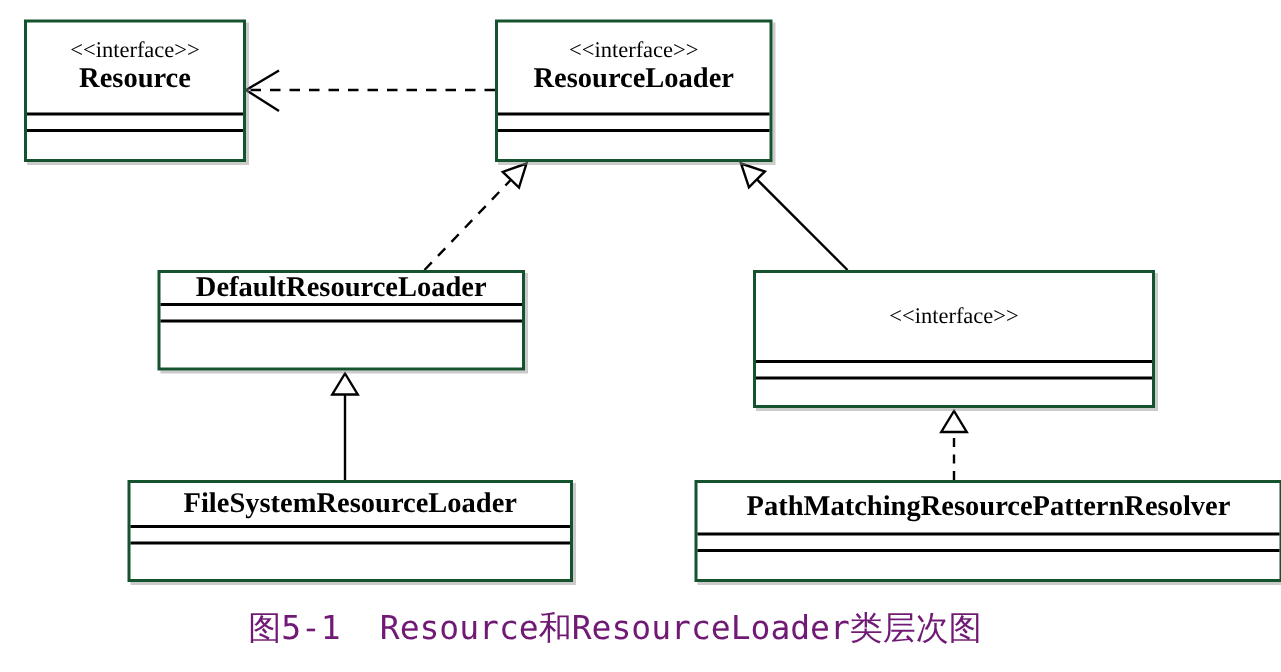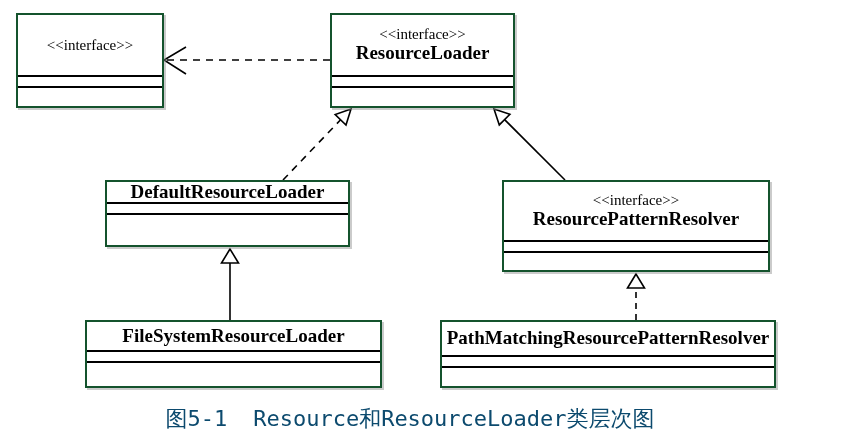--- a/index.html
+++ b/index.html
@@ -71,34 +71,34 @@
   #box-resource-pattern-resolver { left: 502px; top: 180px; width: 268px; height: 92px; }
   #box-resource-pattern-resolver .title { height: 58px; }
   #box-resource-pattern-resolver .attrs { height: 11px; }
   #box-resource-pattern-resolver .methods { height: 19px; }
 
   #box-file-system-resource-loader { left: 85px; top: 320px; width: 297px; height: 68px; }
   #box-file-system-resource-loader .title { height: 28px; }
   #box-file-system-resource-loader .attrs { height: 11px; }
   #box-file-system-resource-loader .methods { height: 20px; }
 
-  #box-path-matching { left: 440px; top: 320px; width: 336px; height: 68px; }
+  #box-path-matching { left: 463px; top: 320px; width: 392px; height: 68px; }
   #box-path-matching .title { height: 33px; }
   #box-path-matching .attrs { height: 11px; }
   #box-path-matching .methods { height: 20px; }
 
   .figure-caption {
     position: absolute;
     left: 0;
     top: 404px;
     width: 820px;
     text-align: center;
     font-family: "DejaVu Sans Mono", "Liberation Serif", monospace;
     font-size: 22px;
-    color: #0c4a6e;
+    color: #701a75;
     white-space: nowrap;
   }
   .figure-caption .fig-text { margin-left: 26px; }
 </style>
 </head>
 <body>
 
 <div class="canvas">
 
   <svg class="connectors" viewBox="0 0 854 448" xmlns="http://www.w3.org/2000/svg">
@@ -125,20 +125,21 @@
     
     <g>
       <line x1="636" y1="320" x2="636" y2="288" stroke="#000" stroke-width="1.6" stroke-dasharray="6 5"></line>
       <polygon points="636,274 627.5,288 644.5,288" fill="#fff" stroke="#000" stroke-width="1.6"></polygon>
     </g>
   </svg>
 
   <div class="uml-box" id="box-resource">
     <div class="compartment title">
       <div class="stereotype">&lt;&lt;interface&gt;&gt;</div>
+      <div class="classname">Resource</div>
     </div>
     <div class="compartment attrs"></div>
     <div class="compartment methods"></div>
   </div>
 
   <div class="uml-box" id="box-resource-loader">
     <div class="compartment title">
       <div class="stereotype">&lt;&lt;interface&gt;&gt;</div>
       <div class="classname">ResourceLoader</div>
     </div>
@@ -150,21 +151,20 @@
     <div class="compartment title">
       <div class="classname">DefaultResourceLoader</div>
     </div>
     <div class="compartment attrs"></div>
     <div class="compartment methods"></div>
   </div>
 
   <div class="uml-box" id="box-resource-pattern-resolver">
     <div class="compartment title">
       <div class="stereotype">&lt;&lt;interface&gt;&gt;</div>
-      <div class="classname">ResourcePatternResolver</div>
     </div>
     <div class="compartment attrs"></div>
     <div class="compartment methods"></div>
   </div>
 
   <div class="uml-box" id="box-file-system-resource-loader">
     <div class="compartment title">
       <div class="classname">FileSystemResourceLoader</div>
     </div>
     <div class="compartment attrs"></div>

